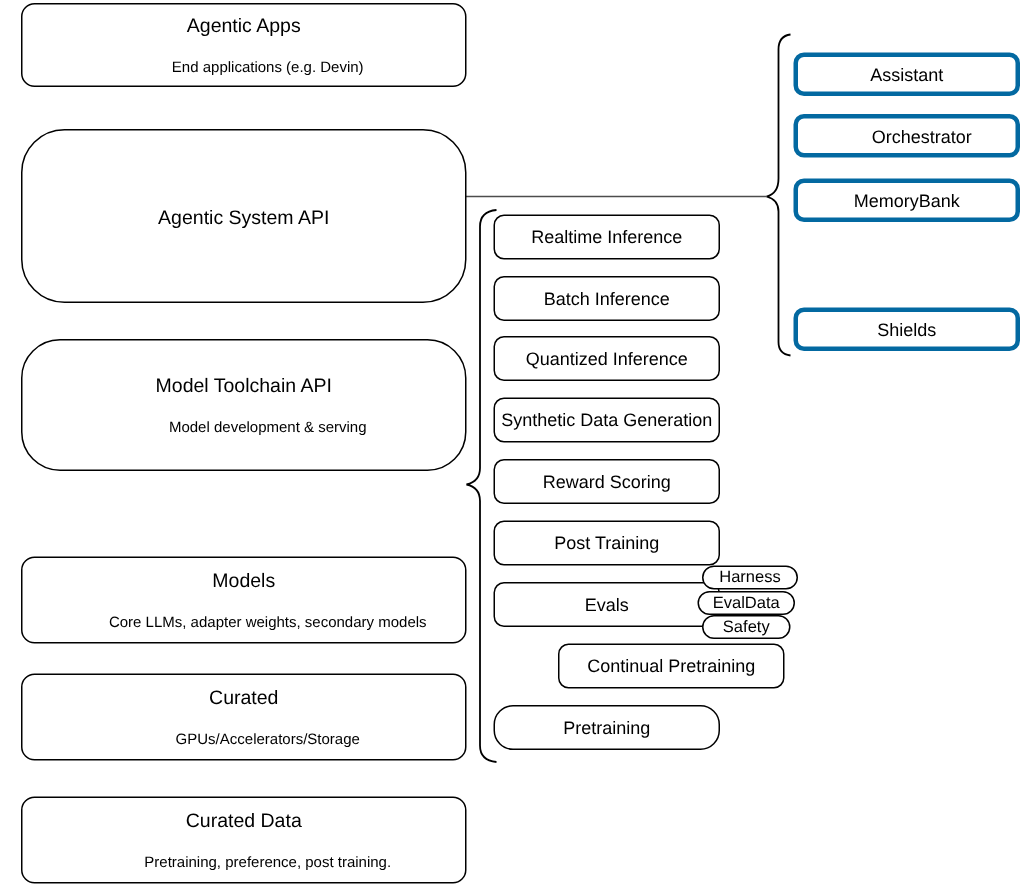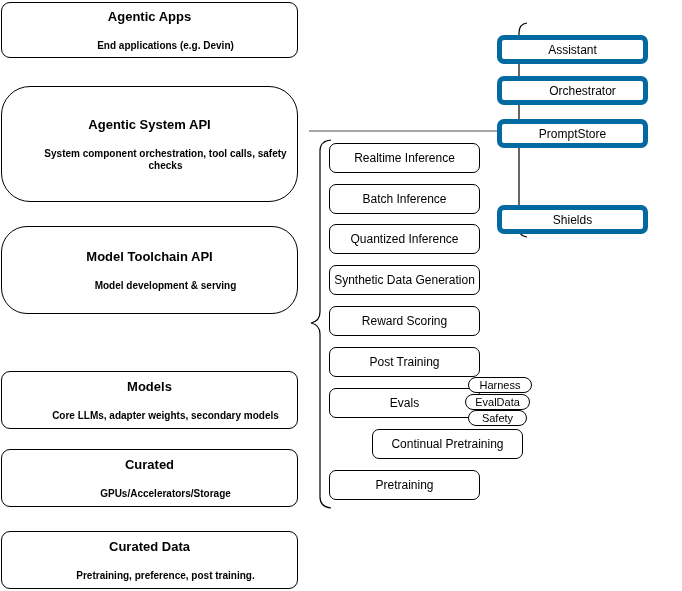--- a/index.html
+++ b/index.html
@@ -8,63 +8,63 @@
     width:682px;height:591px;
     background:#ffffff;
     font-family:"Liberation Sans", sans-serif;
     color:#000;
     overflow:hidden;
   }
   svg.overlay{position:absolute;left:0;top:0;width:682px;height:591px;pointer-events:none;}
 
   
   .lbox{
-    position:absolute;left:1px;width:297px;
+    position:absolute;left:14px;width:297px;
     box-sizing:border-box;
     border:1px solid #000;border-radius:9px;background:#fff;
     display:flex;flex-direction:column;align-items:center;justify-content:center;
-    gap:16px;text-align:center;font-weight:bold;
+    gap:16px;text-align:center;
   }
   .lbox .title{font-size:13px;line-height:15px;}
   .lbox .subtitle{font-size:10px;line-height:12px;padding-left:32px;}
   .lbox.b1{top:2px;height:56px;}
   .lbox.b2{top:86px;height:116px;border-radius:29px;}
   .lbox.b3{top:226px;height:88px;border-radius:26px;}
   .lbox.b4{top:371px;height:58px;}
   .lbox.b5{top:449px;height:58px;}
   .lbox.b6{top:531px;height:58px;}
 
   
   .mbox{
     position:absolute;left:329px;width:151px;height:30px;
     box-sizing:border-box;
     border:1px solid #000;border-radius:7px;background:#fff;
     display:flex;align-items:center;justify-content:center;
     font-size:12px;text-align:center;
   }
   .m0{top:143px;} .m1{top:184px;} .m2{top:224px;} .m3{top:265px;}
-  .m4{top:306px;} .m5{top:347px;} .m6{top:388px;} .m7{top:429px;margin-left:43px;} .m8{top:470px;}
+  .m4{top:306px;} .m5{top:347px;} .m6{top:388px;} .m7{top:429px;margin-left:43px;} .m8{top:470px;border-radius:13px;}
 
   
   .pill{
     position:absolute;height:16px;
     box-sizing:border-box;
     border:1px solid #000;border-radius:9px;background:#fff;
     display:flex;align-items:center;justify-content:center;
     font-size:11px;z-index:3;
   }
   .p0{left:468px;top:377px;width:64px;}
   .p1{left:465px;top:394px;width:65px;}
   .p2{left:468px;top:410px;width:59px;}
 
   
   .rbox{
-    position:absolute;left:497px;width:151px;height:29px;
+    position:absolute;left:529px;width:151px;height:29px;
     box-sizing:border-box;
-    border:5px solid #0369a1;border-radius:7px;background:#fff;
+    border:3px solid #0369a1;border-radius:7px;background:#fff;
     display:flex;align-items:center;justify-content:center;
     font-size:12px;text-align:center;
   }
   .r0{top:35px;} .r1{top:76px;padding-left:20px;} .r2{top:119px;} .r3{top:162px;} .r4{top:205px;}
 </style>
 </head>
 <body>
 
 <div id="canvas">
 
@@ -73,21 +73,20 @@
     <path d="M 527 23 Q 519 24 519 33 L 519 119 Q 519 129 511 131 Q 519 133 519 141 L 519 228 Q 519 236 527 237" fill="none" stroke="#000" stroke-width="1.2"></path>
     <path d="M 309 131 L 511 131" fill="none" stroke="#4d4d4d" stroke-width="1"></path>
   </svg>
 
   <div class="lbox b1">
     <div class="title">Agentic Apps</div>
     <div class="subtitle">End applications (e.g. Devin)</div>
   </div>
   <div class="lbox b2">
     <div class="title">Agentic System API</div>
-    <div class="subtitle">System component orchestration, tool calls, safety checks</div>
   </div>
   <div class="lbox b3">
     <div class="title">Model Toolchain API</div>
     <div class="subtitle">Model development &amp; serving</div>
   </div>
   <div class="lbox b4">
     <div class="title">Models</div>
     <div class="subtitle">Core LLMs, adapter weights, secondary models</div>
   </div>
   <div class="lbox b5">
@@ -108,16 +107,16 @@
   <div class="mbox m6">Evals</div>
   <div class="mbox m7">Continual Pretraining</div>
   <div class="mbox m8">Pretraining</div>
 
   <div class="pill p0">Harness</div>
   <div class="pill p1">EvalData</div>
   <div class="pill p2">Safety</div>
 
   <div class="rbox r0">Assistant</div>
   <div class="rbox r1">Orchestrator</div>
-  <div class="rbox r2">PromptStore</div>
+  <div class="rbox r2">MemoryBank</div>
   <div class="rbox r4">Shields</div>
 
 </div>
 
 </body></html>

